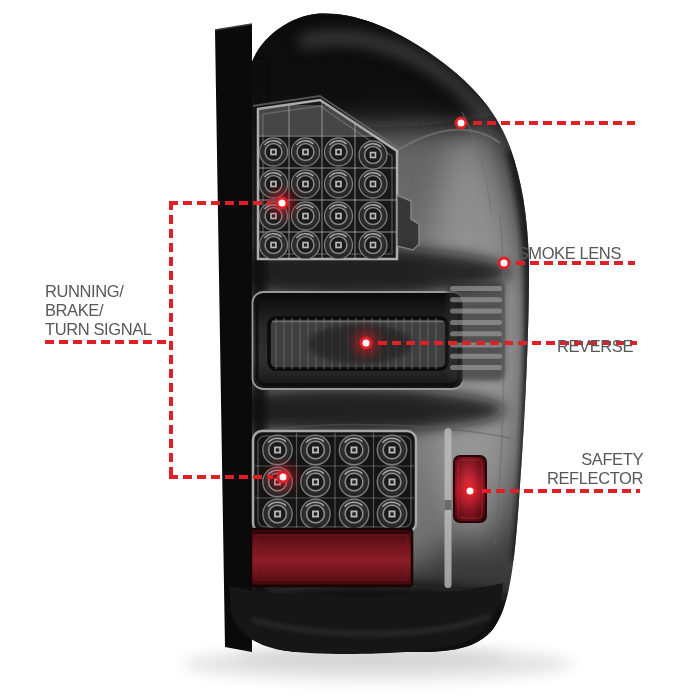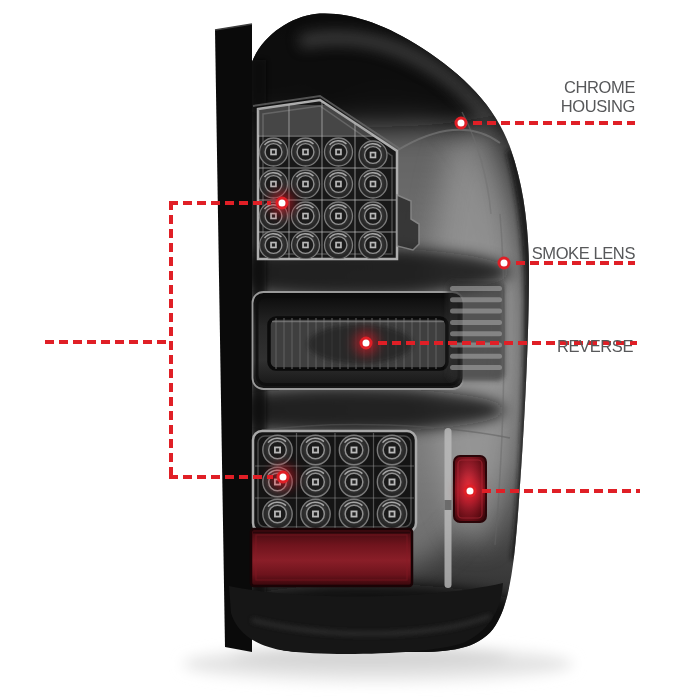--- a/index.html
+++ b/index.html
@@ -236,42 +236,47 @@
       <rect x="454" y="456" width="32" height="66" rx="6" fill="url(#gSideRed)" stroke="#2a0508" stroke-width="2"></rect>
       <rect x="458" y="460" width="24" height="58" rx="4" fill="none" stroke="#c03040" stroke-width="1.2" opacity="0.5"></rect>
     </g>
 
     <g>
       <path d="M229,586 C300,601 430,600 503,583 C501,611 489,631 463,643 C432,654 330,657 287,651 C256,647 237,633 231,613 Z" fill="#161616"></path>
       <path d="M252,620 C330,640 434,638 490,616" stroke="#3d3d3d" stroke-width="3" fill="none" filter="url(#f3)" opacity="0.8"></path>
     </g>
   </svg>
 
-  <div class="label right" style="top:78px; right:65px">
-    <div>CHROME</div>
-    <div>HOUSING</div>
-  </div>
   <div class="dash-h" style="top:121px; left:473px; width:162px"></div>
   <div class="dot" style="top:123px; left:461px"></div>
 
-  <div class="label right" style="top:244px; right:65px">
+  <div class="label right" style="top:244px; right:79px">
     <div>SMOKE LENS</div>
   </div>
   <div class="dash-h" style="top:261px; left:516px; width:119px"></div>
   <div class="dot" style="top:263px; left:504px"></div>
 
   <div class="label right" style="top:337px; right:67px">
     <div>REVERSE</div>
   </div>
   <div class="dash-h" style="top:341px; left:378px; width:259px"></div>
   <div class="dot glow" style="top:343px; left:366px"></div>
 
+  <div class="label right" style="top:450px; right:57px">
+    <div>SAFETY</div>
+    <div>REFLECTOR</div>
+  </div>
   <div class="dash-h" style="top:489px; left:482px; width:158px"></div>
   <div class="dot glow" style="top:491px; left:470px"></div>
 
+  <div class="label" style="top:282px; left:45px">
+    <div>RUNNING/</div>
+    <div>BRAKE/</div>
+    <div>TURN SIGNAL</div>
+  </div>
   <div class="dash-h" style="top:340px; left:45px; width:126px"></div>
   <div class="dash-v" style="top:201px; left:169px; height:280px"></div>
   <div class="dash-h" style="top:201px; left:169px; width:102px"></div>
   <div class="dot glow" style="top:203px; left:282px"></div>
   <div class="dash-h" style="top:475px; left:169px; width:104px"></div>
   <div class="dot glow" style="top:477px; left:283px"></div>
 
 </div>
 
 </body></html>

